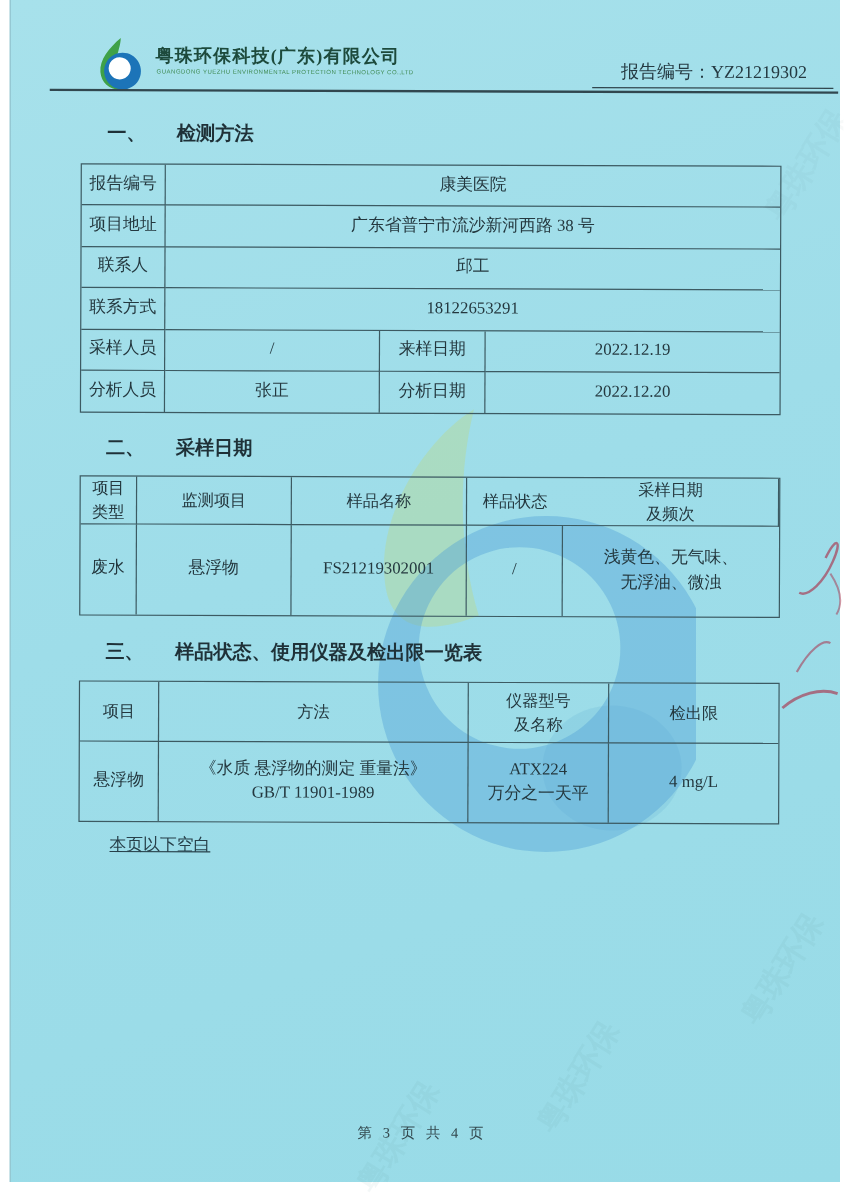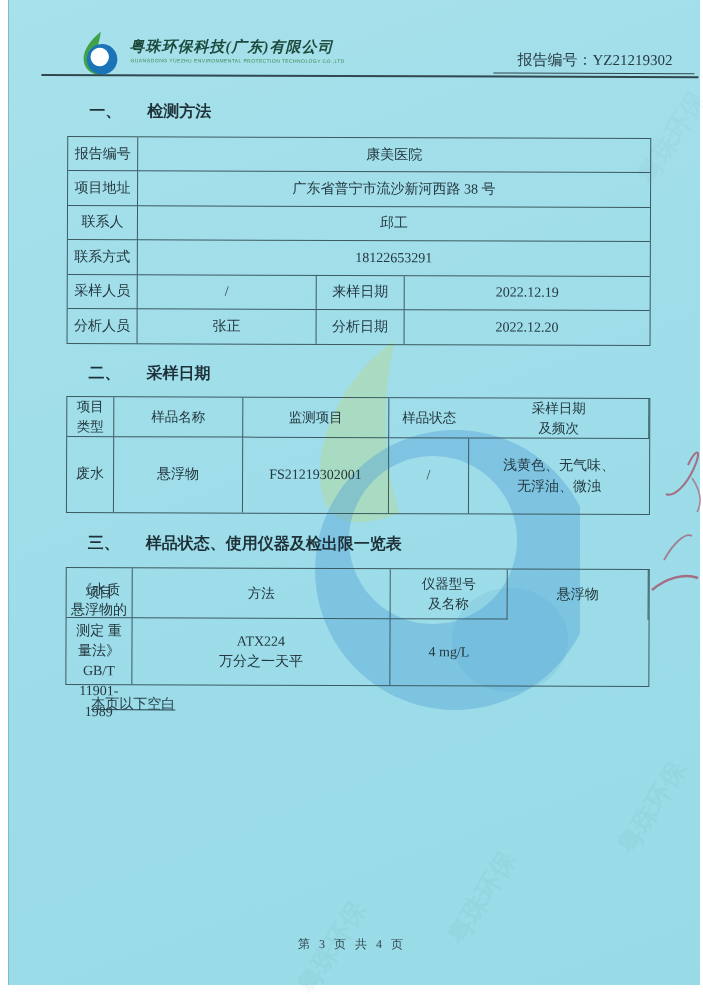--- a/index.html
+++ b/index.html
@@ -10,21 +10,21 @@
   body{font-family:"Liberation Serif","DejaVu Serif",serif;color:var(--ink);}
   .page{position:relative;width:703px;height:994px;background:#ffffff;overflow:hidden;}
   .paper{position:absolute;left:8px;top:0;width:691px;height:985px;
     background:linear-gradient(160deg,#a7e1eb 0%,#9edde9 45%,#98dbe7 100%);
     border-left:1px solid #7fbcc9;}
   .content{position:absolute;inset:0;transform:rotate(0.2deg);transform-origin:50% 50%;}
 
   
   .logo{position:absolute;left:76px;top:28px;width:46px;height:52px;}
   .company-cn{position:absolute;left:128px;top:38px;font-size:15px;font-weight:bold;
-    font-style:italic;letter-spacing:1px;color:#1d4a3c;}
+    letter-spacing:1px;color:#1d4a3c;}
   .company-en{position:absolute;left:129px;top:58px;font-size:5px;letter-spacing:.4px;
     color:#3f8a52;font-family:"Liberation Sans",sans-serif;}
   .report-no{position:absolute;left:497px;top:50px;font-size:15px;color:#253a42;margin-left:19px;}
   .rule-main{position:absolute;left:40px;top:75px;width:657px;height:2px;background:#31474f;}
   .rule-report{position:absolute;left:492px;top:72px;width:201px;height:1px;background:#31474f;}
 
   
   .sec-title{position:absolute;display:inline-flex;gap:26px;font-size:16px;font-weight:bold;color:#1f3138;}
   .s1{left:88px;top:102px;} .s2{left:88px;top:364px;} .s3{left:88px;top:534px;}
 
@@ -120,22 +120,22 @@
     </div>
 
     <div class="sec-title s2">
       <span>二、</span>
       <span>采样日期</span>
     </div>
 
     <div class="tbl t2">
       <div class="cell hd">项目
 类型</div>
+      <div class="cell hd">监测项目</div>
       <div class="cell hd">样品名称</div>
-      <div class="cell hd">监测项目</div>
       <div class="cell hd no-r">样品状态</div>
       <div class="cell hd">采样日期
 及频次</div>
 
       <div class="cell no-b">废水</div>
       <div class="cell no-b">悬浮物</div>
       <div class="cell no-b">FS21219302001</div>
       <div class="cell no-b">/</div>
       <div class="cell no-r no-b">浅黄色、无气味、
 无浮油、微浊</div>
@@ -144,20 +144,21 @@
     <div class="sec-title s3">
       <span>三、</span>
       <span>样品状态、使用仪器及检出限一览表</span>
     </div>
 
     <div class="tbl t3">
       <div class="cell hd">项目</div>
       <div class="cell hd">方法</div>
       <div class="cell hd">仪器型号
 及名称</div>
+      <div class="cell hd no-r">检出限</div>
 
       <div class="cell no-b">悬浮物</div>
       <div class="cell no-b">《水质 悬浮物的测定 重量法》
 GB/T 11901-1989</div>
       <div class="cell no-b">ATX224
 万分之一天平</div>
       <div class="cell no-r no-b">4 mg/L</div>
     </div>
 
     <div class="note">本页以下空白</div>

